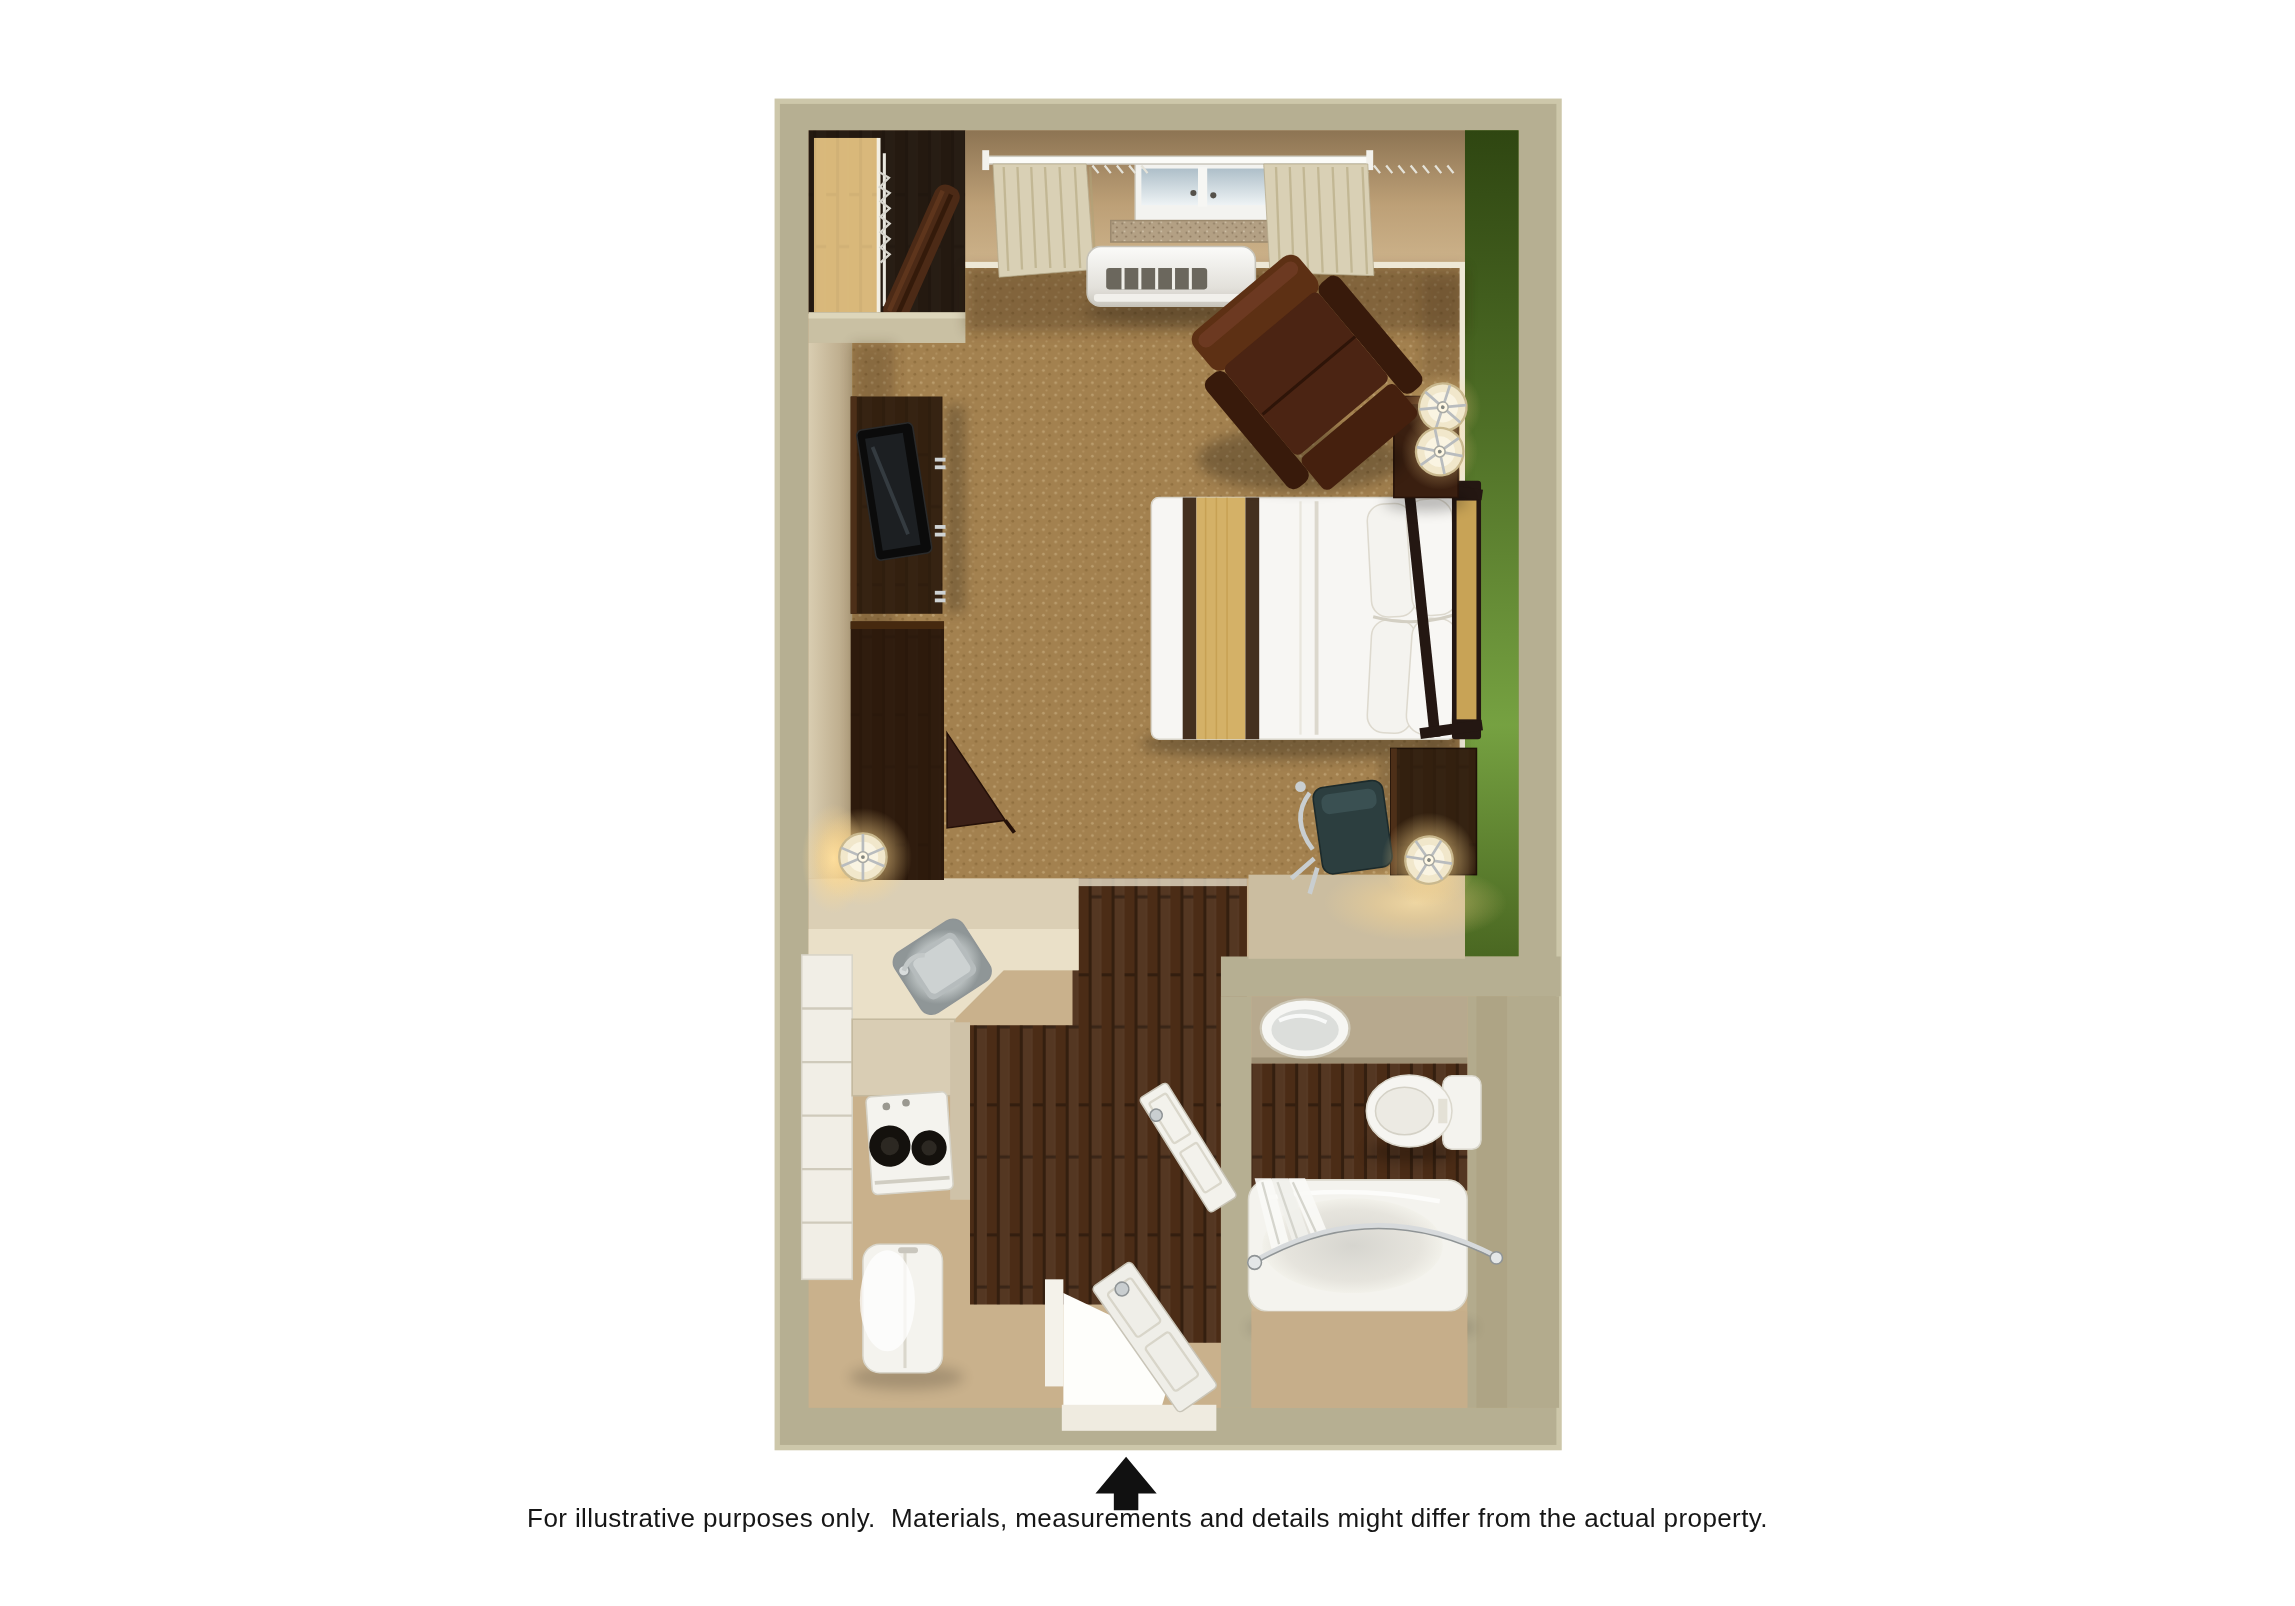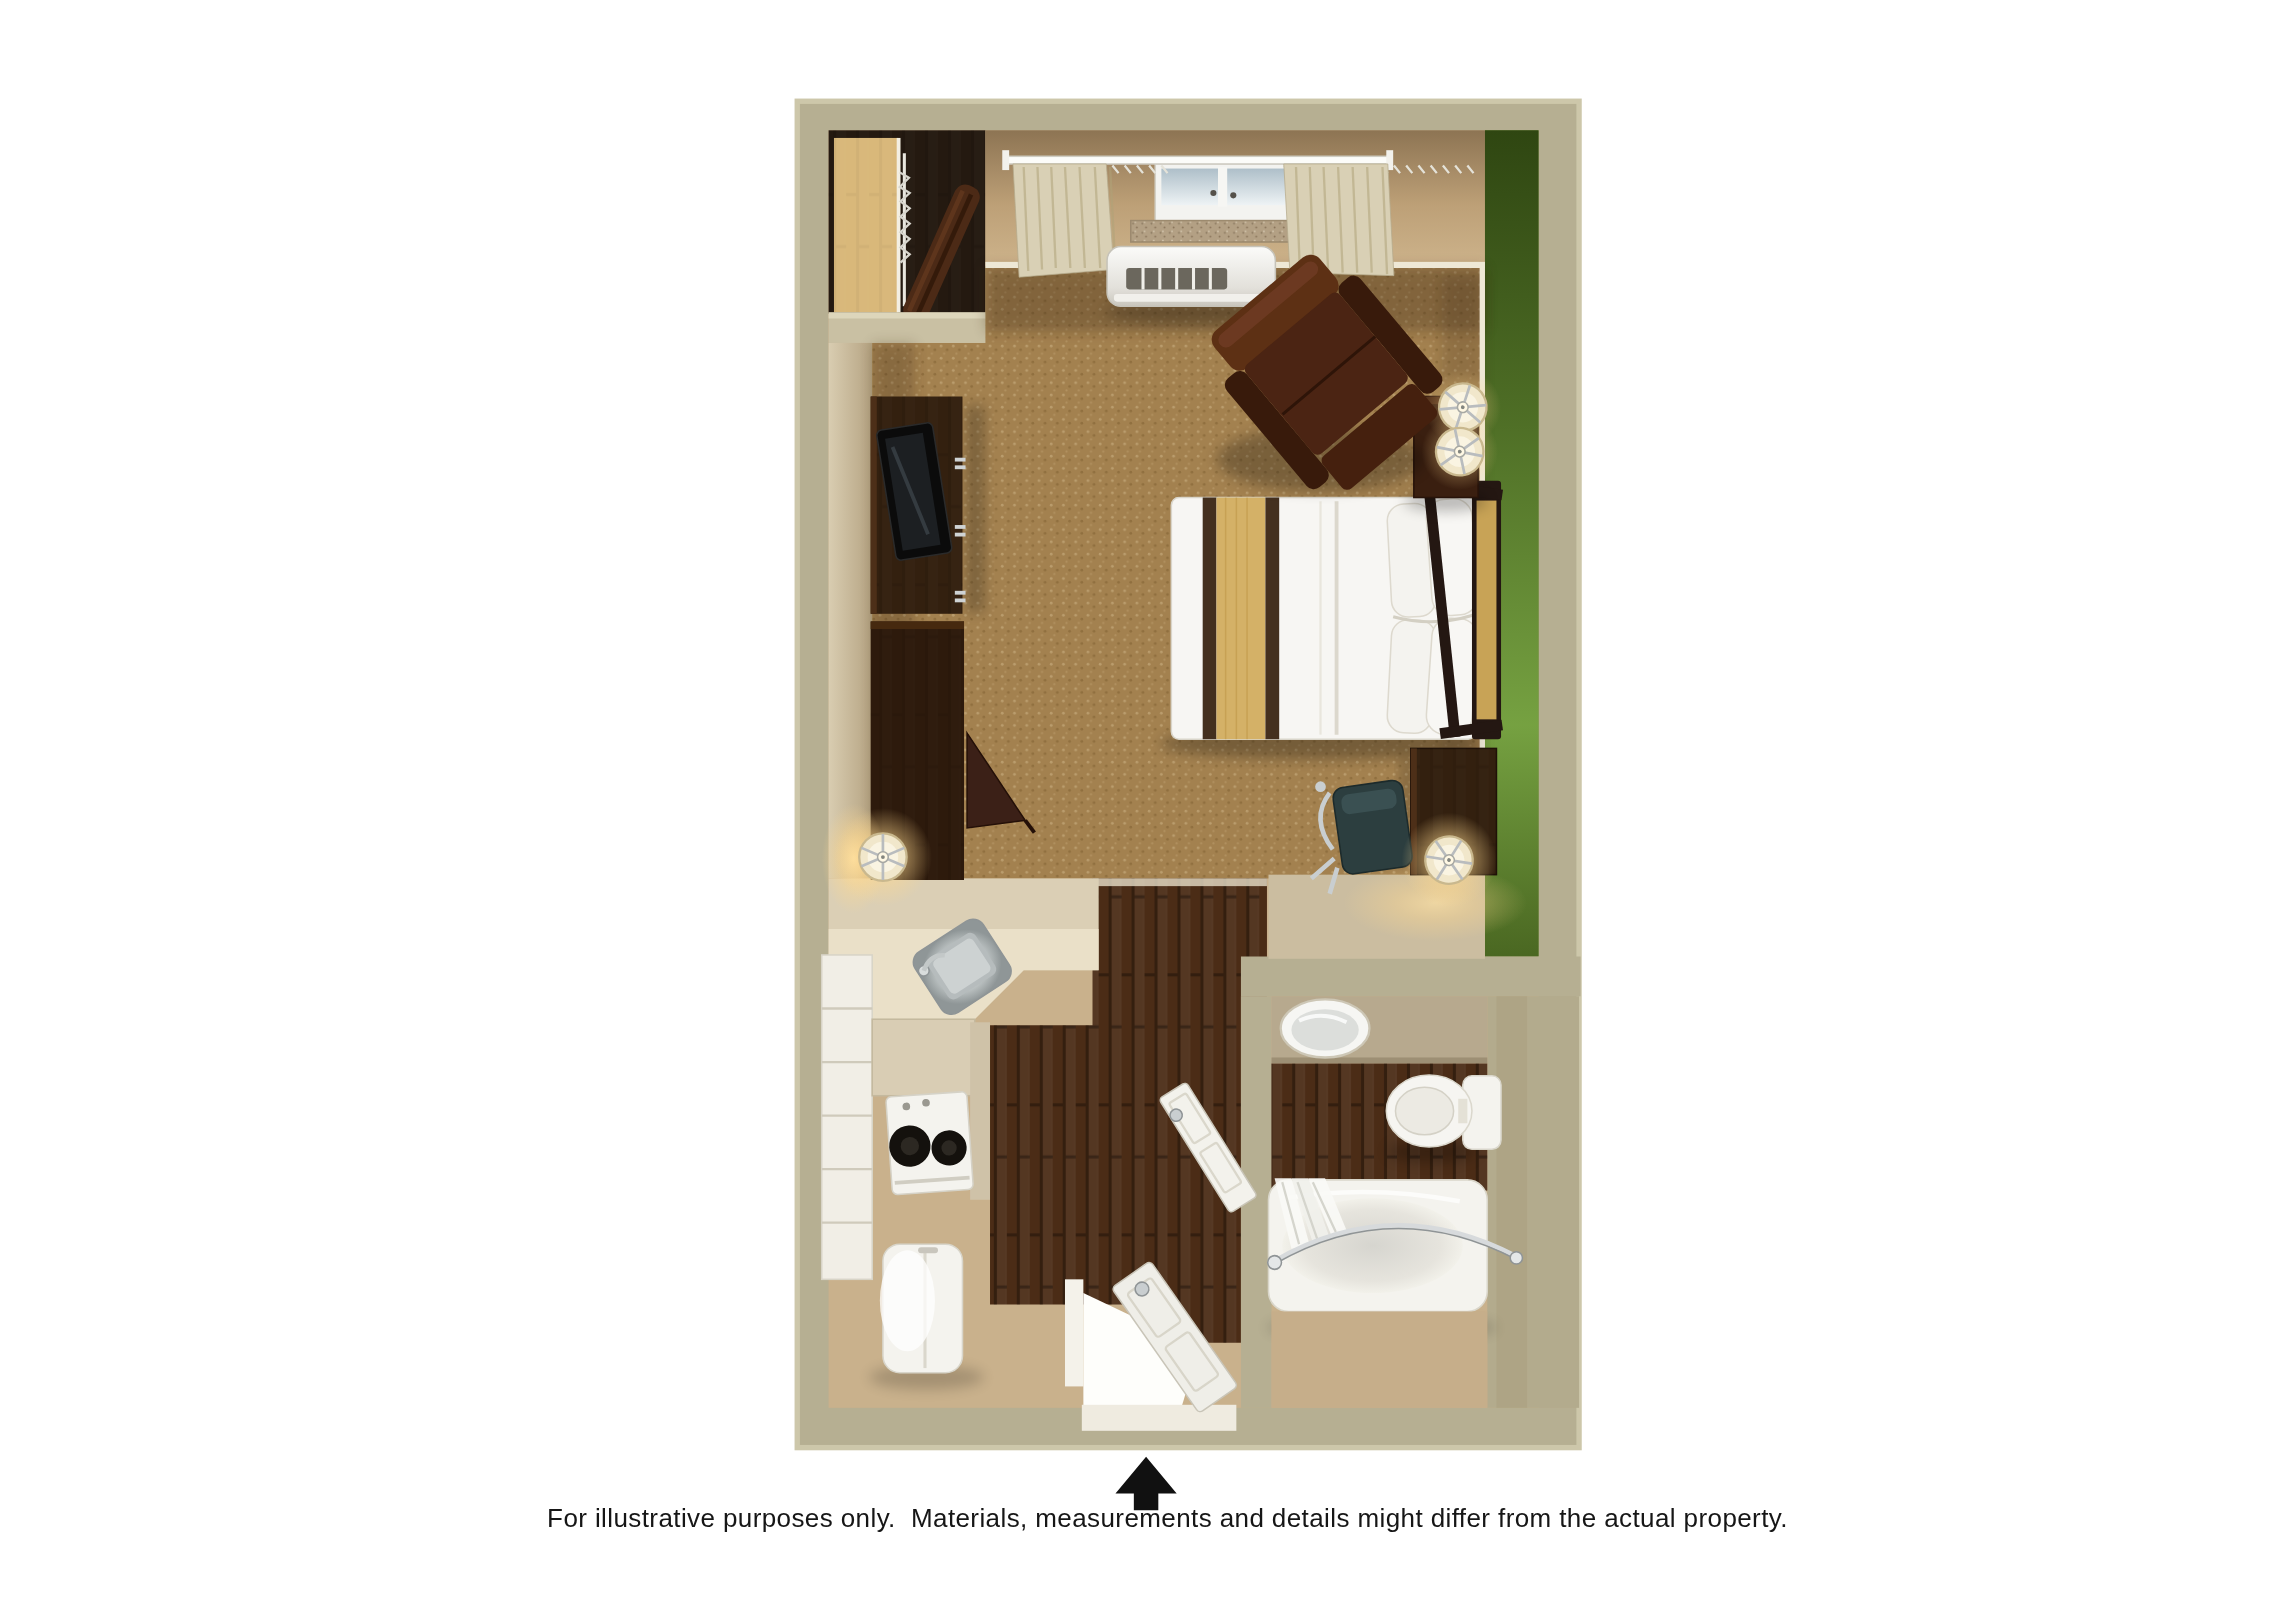--- a/index.html
+++ b/index.html
@@ -1,17 +1,17 @@
 <!DOCTYPE html>
 <html style="font-size:12.2px"><head>
 <meta charset="utf-8">
 <style>
   html,body{margin:0;padding:0;background:#ffffff;}
   .page{position:relative;width:2130px;height:1607px;background:#ffffff;overflow:hidden;
-        font-family:"Liberation Sans", sans-serif;margin-left:20px;}
+        font-family:"Liberation Sans", sans-serif;}
   .plan-svg{position:absolute;left:0;top:0;}
   .caption{position:absolute;left:0;top:1503px;width:2295px;text-align:center;
            font-size:26px;color:#161616;white-space:pre-wrap;letter-spacing:0.4px;}
 </style>
 </head>
 <body>
 
 <div class="page">
 <svg class="plan-svg" width="2295" height="1607" viewBox="0 0 3000 2100">
   <defs>

